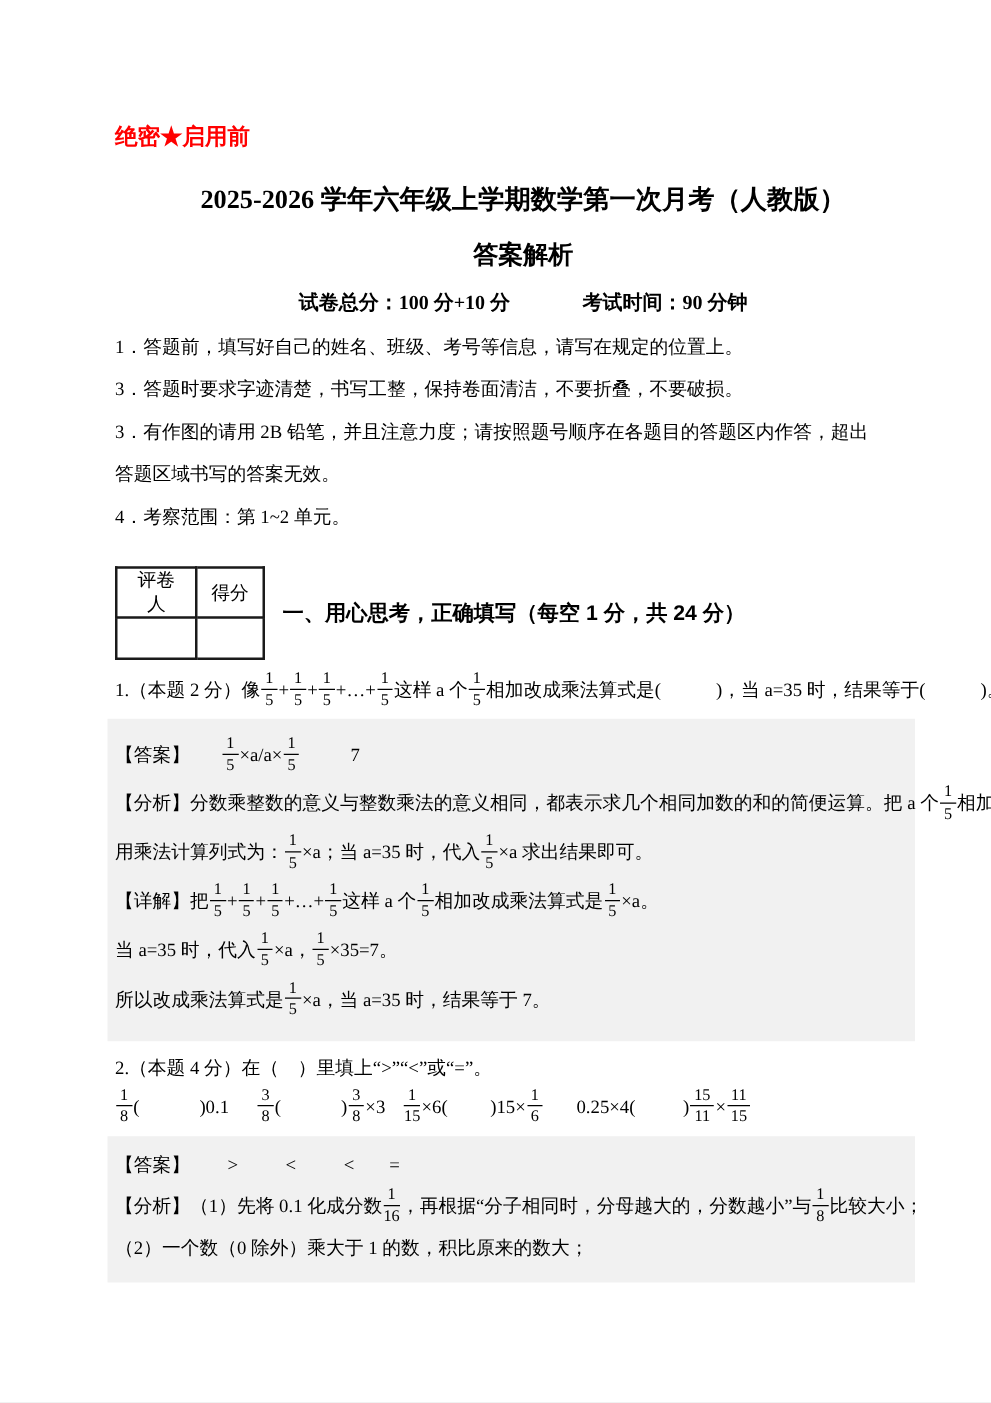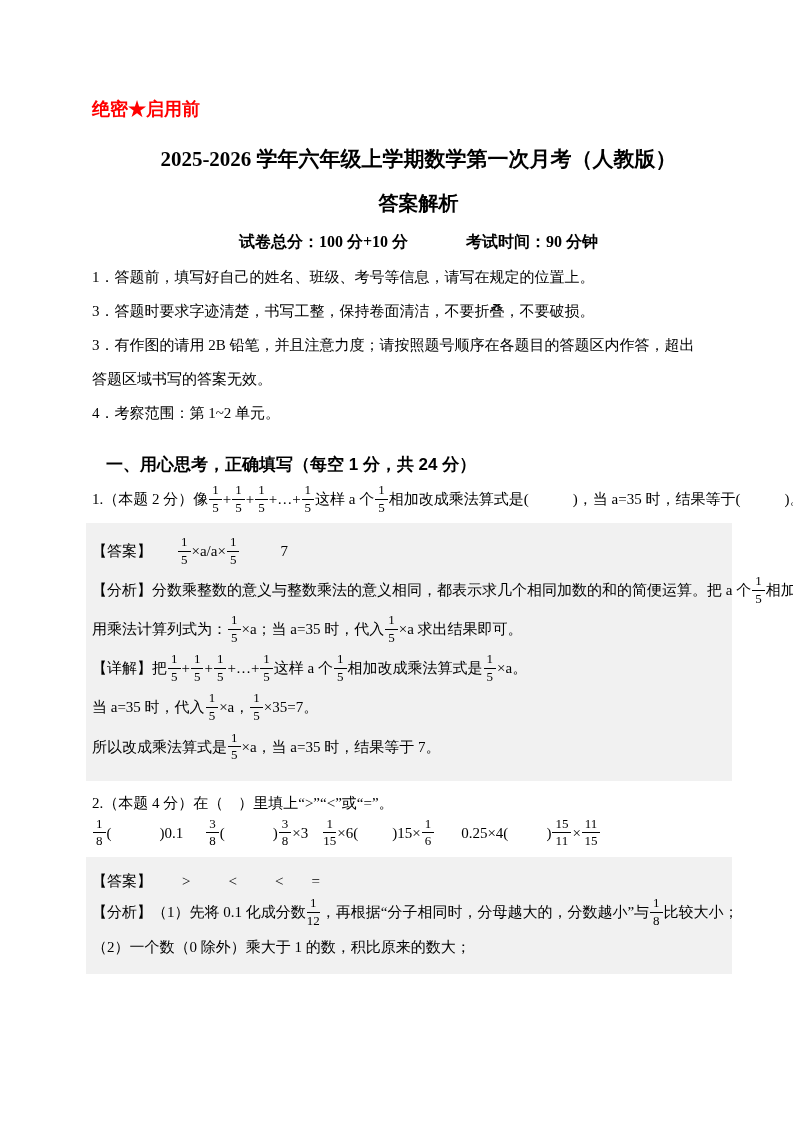--- a/index.html
+++ b/index.html
@@ -69,36 +69,48 @@
     <span>考试时间：90 分钟</span>
   </div>
 
   <div class="notice-line">1．答题前，填写好自己的姓名、班级、考号等信息，请写在规定的位置上。</div>
   <div class="notice-line">3．答题时要求字迹清楚，书写工整，保持卷面清洁，不要折叠，不要破损。</div>
   <div class="notice-line">3．有作图的请用 2B 铅笔，并且注意力度；请按照题号顺序在各题目的答题区内作答，超出</div>
   <div class="notice-line">答题区域书写的答案无效。</div>
   <div class="notice-line">4．考察范围：第 1~2 单元。</div>
 
   <div class="grader-row">
+    <table class="grader">
+      <tbody>
+          <tr>
+        <td class="c1">评卷人</td>
+        <td class="c2">得分</td>
+      </tr>
+      <tr>
+        <td class="c1"></td>
+        <td class="c2"></td>
+      </tr>
+    </tbody>
+      </table>
     <div class="section-heading">一、用心思考，正确填写（每空 1 分，共 24 分）</div>
   </div>
 
   <div class="line q-stem">1.（本题 2 分）像<span class="frac"><span class="fnum">1</span><span class="fden">5</span></span>+<span class="frac"><span class="fnum">1</span><span class="fden">5</span></span>+<span class="frac"><span class="fnum">1</span><span class="fden">5</span></span>+…+<span class="frac"><span class="fnum">1</span><span class="fden">5</span></span>这样 a 个<span class="frac"><span class="fnum">1</span><span class="fden">5</span></span>相加改成乘法算式是(<span class="hsp" style="width: 44px;"></span>)，当 a=35 时，结果等于(<span class="hsp" style="width: 44px;"></span>)。</div>
 
   <div class="answer-block">
     <div class="line">【答案】<span class="hsp" style="width: 25px;"></span><span class="frac"><span class="fnum">1</span><span class="fden">5</span></span>×a/a×<span class="frac"><span class="fnum">1</span><span class="fden">5</span></span><span class="hsp" style="width: 40px;"></span>7</div>
     <div class="line">【分析】分数乘整数的意义与整数乘法的意义相同，都表示求几个相同加数的和的简便运算。把 a 个<span class="frac"><span class="fnum">1</span><span class="fden">5</span></span>相加</div>
     <div class="line">用乘法计算列式为：<span class="frac"><span class="fnum">1</span><span class="fden">5</span></span>×a；当 a=35 时，代入<span class="frac"><span class="fnum">1</span><span class="fden">5</span></span>×a 求出结果即可。</div>
     <div class="line">【详解】把<span class="frac"><span class="fnum">1</span><span class="fden">5</span></span>+<span class="frac"><span class="fnum">1</span><span class="fden">5</span></span>+<span class="frac"><span class="fnum">1</span><span class="fden">5</span></span>+…+<span class="frac"><span class="fnum">1</span><span class="fden">5</span></span>这样 a 个<span class="frac"><span class="fnum">1</span><span class="fden">5</span></span>相加改成乘法算式是<span class="frac"><span class="fnum">1</span><span class="fden">5</span></span>×a。</div>
     <div class="line">当 a=35 时，代入<span class="frac"><span class="fnum">1</span><span class="fden">5</span></span>×a，<span class="frac"><span class="fnum">1</span><span class="fden">5</span></span>×35=7。</div>
     <div class="line">所以改成乘法算式是<span class="frac"><span class="fnum">1</span><span class="fden">5</span></span>×a，当 a=35 时，结果等于 7。</div>
   </div>
 
   <div class="line q2-stem">2.（本题 4 分）在（　）里填上“&gt;”“&lt;”或“=”。</div>
   <div class="line expr-line"><span class="frac"><span class="fnum">1</span><span class="fden">8</span></span>(<span class="hsp" style="width: 48px;"></span>)0.1<span class="hsp" style="width: 22px;"></span><span class="frac"><span class="fnum">3</span><span class="fden">8</span></span>(<span class="hsp" style="width: 48px;"></span>)<span class="frac"><span class="fnum">3</span><span class="fden">8</span></span>×3<span class="hsp" style="width: 14px;"></span><span class="frac"><span class="fnum">1</span><span class="fden">15</span></span>×6(<span class="hsp" style="width: 34px;"></span>)15×<span class="frac"><span class="fnum">1</span><span class="fden">6</span></span><span class="hsp" style="width: 26px;"></span>0.25×4(<span class="hsp" style="width: 38px;"></span>)<span class="frac"><span class="fnum">15</span><span class="fden">11</span></span>×<span class="frac"><span class="fnum">11</span><span class="fden">15</span></span></div>
 
   <div class="answer-block">
     <div class="line">【答案】<span class="hsp" style="width: 30px;"></span>&gt;<span class="hsp" style="width: 38px;"></span>&lt;<span class="hsp" style="width: 38px;"></span>&lt;<span class="hsp" style="width: 28px;"></span>=</div>
-    <div class="line">【分析】（1）先将 0.1 化成分数<span class="frac"><span class="fnum">1</span><span class="fden">12</span></span>，再根据“分子相同时，分母越大的，分数越小”与<span class="frac"><span class="fnum">1</span><span class="fden">8</span></span>比较大小；</div>
+    <div class="line">【分析】（1）先将 0.1 化成分数<span class="frac"><span class="fnum">1</span><span class="fden">16</span></span>，再根据“分子相同时，分母越大的，分数越小”与<span class="frac"><span class="fnum">1</span><span class="fden">8</span></span>比较大小；</div>
     <div class="line">（2）一个数（0 除外）乘大于 1 的数，积比原来的数大；</div>
   </div>
 
 </div>
 
 </body></html>

